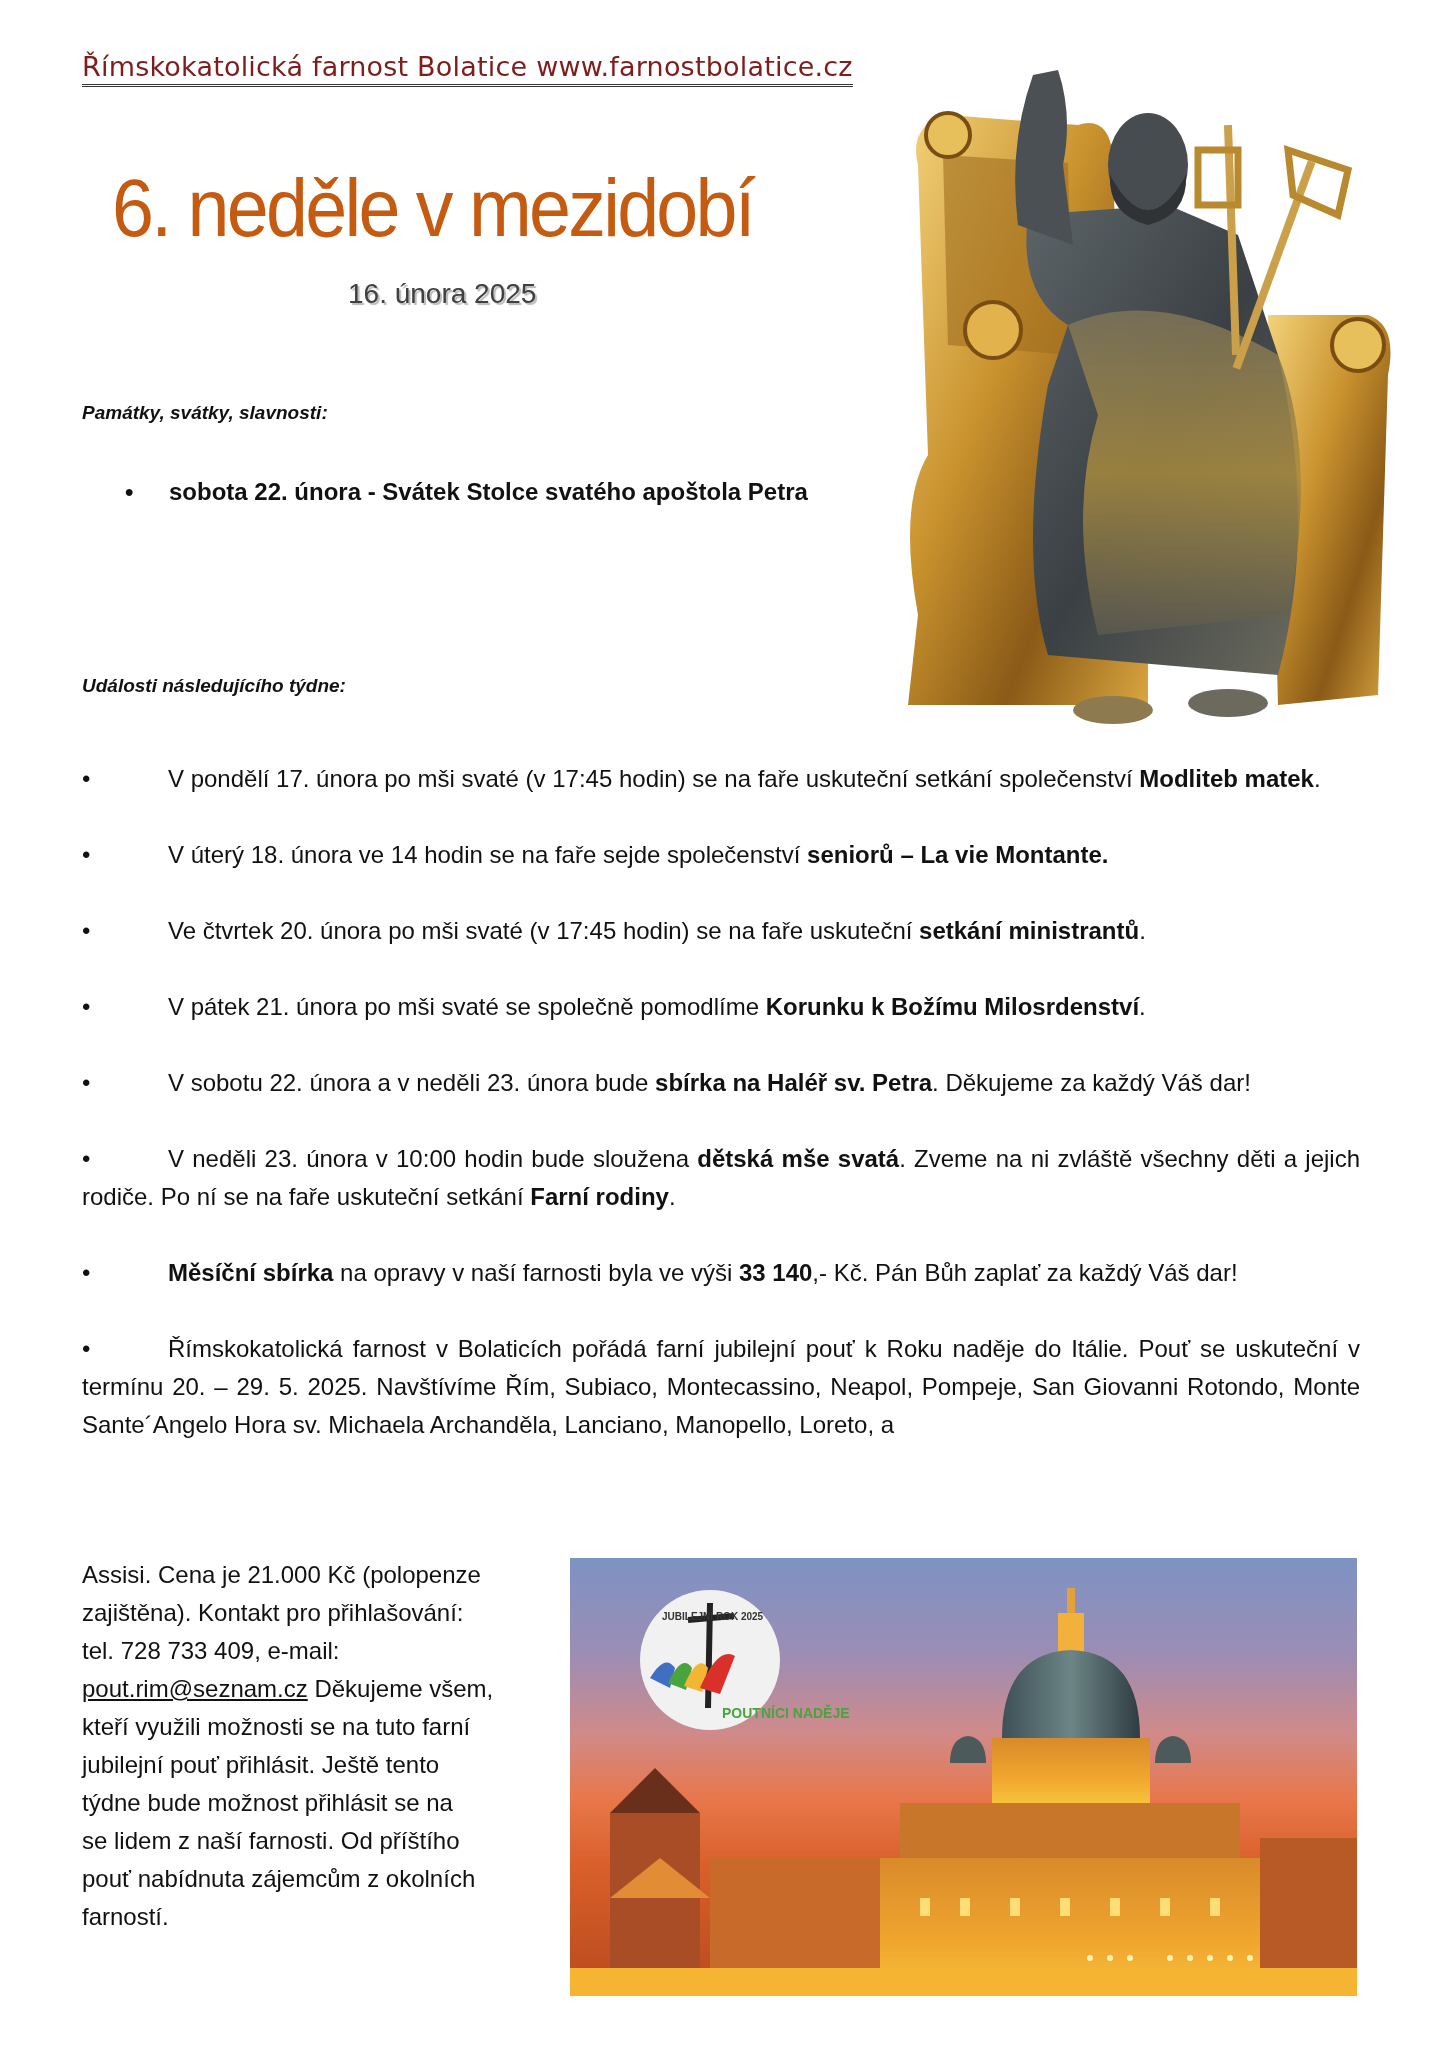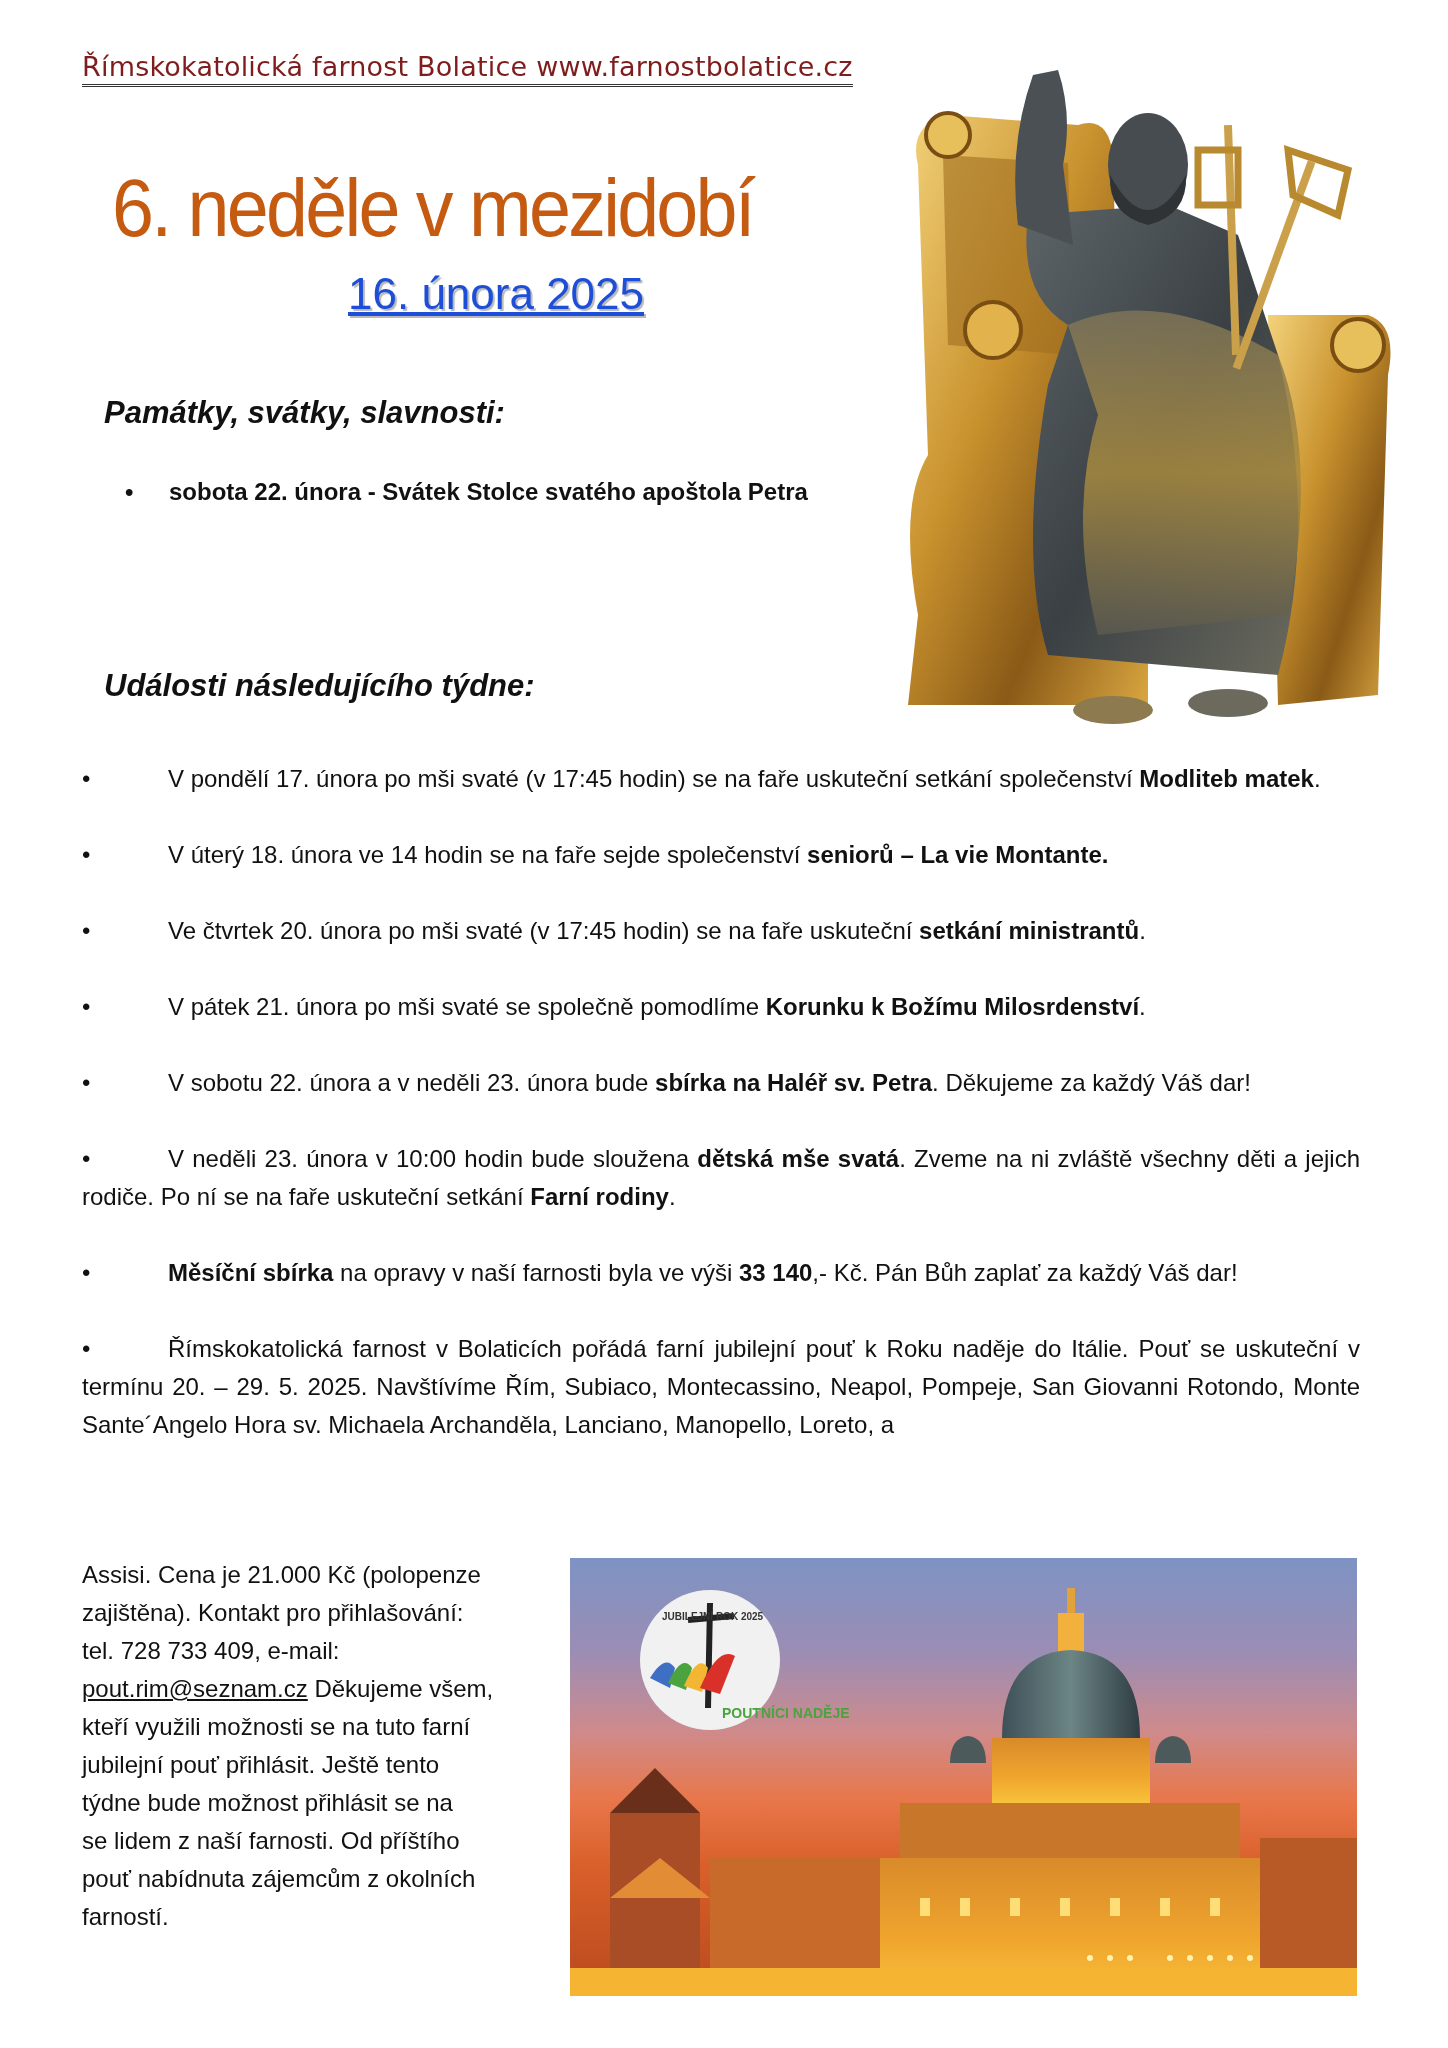--- a/index.html
+++ b/index.html
@@ -9,27 +9,26 @@
     left: 82px; top: 50px; font-size: 27px; font-family: "DejaVu Sans", sans-serif;
     color: #7f1d1d; white-space: nowrap; letter-spacing: 0.2px;
     border-bottom: 3px double #333; line-height: 34px; padding-bottom: 0;
   }
   .title {
     left: 112px; top: 160px; font-family: "Liberation Sans", sans-serif; font-size: 82px;
     color: #C55A11; letter-spacing: -3px; white-space: nowrap; line-height: 96px;
     transform: scaleX(0.92); transform-origin: left center;
   }
   .date {
-    left: 348px; top: 266px; font-family: "Liberation Sans", sans-serif; font-size: 44px;
-    color: #1d4ed8; white-space: nowrap; line-height: 56px;
+    left: 348px; top: 266px; font-family: "Liberation Sans", sans-serif; font-size: 28px;
+    color: #404040; white-space: nowrap; line-height: 56px;
     text-shadow: 2px 2px 1px #b9b9b9;
-    text-decoration: underline;
   }
   .body-text { font-family: "Liberation Sans", sans-serif; font-size: 24px; line-height: 38px; color: #111; }
-  .section-heading { font-weight: bold; font-style: italic; font-size: 31px; white-space: nowrap; margin-left: 22px; }
+  .section-heading { font-weight: bold; font-style: italic; font-size: 19px; white-space: nowrap; }
   .feast { left: 125px; top: 473px; white-space: nowrap; font-weight: bold; }
   .feast .dot { display: inline-block; width: 44px; }
   .events { left: 82px; top: 760px; width: 1278px; }
   .event { position: relative; margin: 0; text-align: justify; }
   .event .bullet { display: inline-block; width: 86px; }
   .event b { font-weight: bold; }
   .gap { height: 38px; }
   .narrow { left: 82px; width: 480px; }
   .email { text-decoration: underline; }
   .photo {

